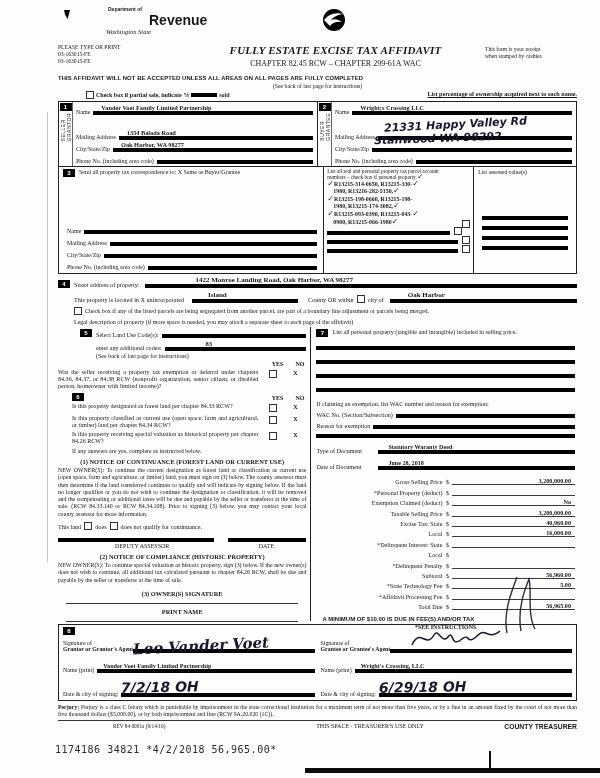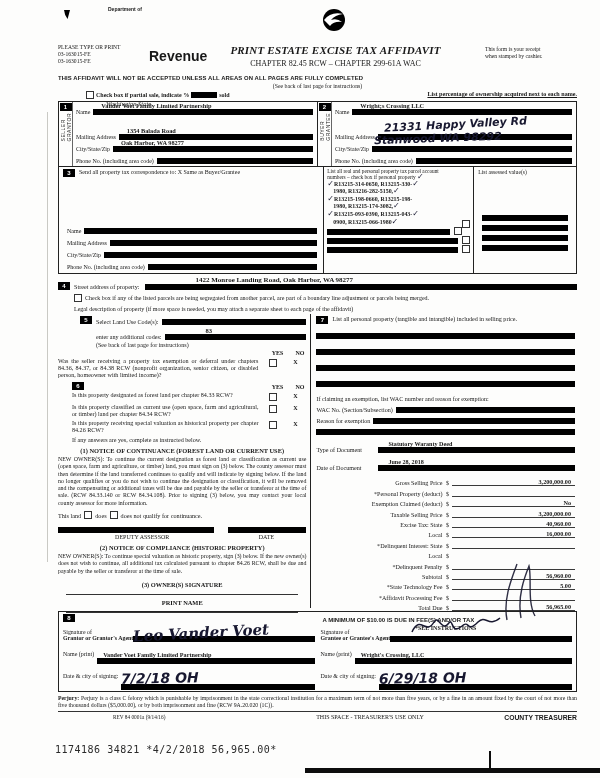--- a/index.html
+++ b/index.html
@@ -1,31 +1,31 @@
 <!DOCTYPE html>
 <html><head>
 <meta charset="utf-8">
 <style>
   html,body{margin:0;padding:0;}
   body{width:600px;height:778px;background:#f7f7f5;position:relative;overflow:hidden;
        font-family:"Liberation Serif",serif;color:#181818;}
   .sheet{position:absolute;left:0;top:0;width:600px;height:778px;background:#fdfdfc;}
   .page{position:absolute;left:58px;top:6px;width:519px;}
   .b{font-weight:bold;}
-  .uline{display:inline-block;border-bottom:6px solid #000000;}
+  .uline{display:inline-block;border-bottom:4px solid #000000;}
   .cb{display:inline-block;width:6px;height:6px;border:1px solid #333;background:#fff;flex:none;}
   .numbox{display:inline-flex;width:12px;height:8px;background:#000;color:#fff;
           font:bold 6px "Liberation Sans",sans-serif;align-items:center;justify-content:center;flex:none;}
   .vert{writing-mode:vertical-rl;transform:rotate(180deg);font:5px "Liberation Sans",sans-serif;
         letter-spacing:.5px;color:#222;}
   .hw{font-family:"DejaVu Sans",sans-serif;font-style:italic;font-weight:bold;color:#181830;}
   .tick{font-family:"DejaVu Sans",sans-serif;font-weight:bold;color:#181830;font-size:8px;line-height:4px;}
   
   .logo{display:flex;align-items:flex-start;margin-left:36px;height:36px;}
-  .logo-text{display:flex;flex-direction:column;line-height:1;gap:36px;}
+  .logo-text{display:flex;flex-direction:column;line-height:1;}
   .logo .dept{font:bold 5px "Liberation Sans",sans-serif;margin-left:14px;}
   .logo .rev{font:bold 14px "Liberation Sans",sans-serif;letter-spacing:0;}
   .logo .wa{font:italic 6.5px "Liberation Serif",serif;margin-left:12px;}
   .hdr-row{display:flex;margin-top:2px;}
   .hdr-left{width:128px;font:5.6px "Liberation Serif",serif;line-height:7px;}
   .hdr-mid{flex:1;text-align:center;}
   .hdr-title{font:bold italic 11px "Liberation Serif",serif;letter-spacing:.2px;}
   .hdr-sub{font:8px "Liberation Serif",serif;margin-top:3px;}
   .hdr-right{width:92px;font:5.6px "Liberation Serif",serif;line-height:7px;text-align:left;padding-top:2px;}
   .warning{font:bold 5.9px "Liberation Sans",sans-serif;margin-top:7px;letter-spacing:.1px;}
@@ -92,21 +92,21 @@
   .seeins{font:bold 6px "Liberation Serif",serif;text-align:center;margin-top:2px;}
   
   .certify{border:1px solid #222;margin-top:3px;padding:2px 4px 3px 4px;position:relative;}
   .cert-head{display:flex;align-items:center;gap:4px;}
   .cert-state{font:bold 8px "Liberation Sans",sans-serif;letter-spacing:.1px;}
   .cert-cols{display:flex;margin-top:2px;}
   .ccol{width:50%;padding-right:6px;position:relative;}
   .slab{font-size:5.9px;line-height:6.6px;}
   .sigrow{display:flex;align-items:flex-end;}
   .sigrow .uline{flex:1;}
-  .crow{display:flex;align-items:flex-start;margin-top:9px;font-size:6px;}
+  .crow{display:flex;align-items:flex-end;margin-top:9px;font-size:6px;}
   .crow .lab{flex:none;margin-right:3px;}
   .crow .uline{flex:1;}
   .cname{font-weight:bold;font-size:6.2px;padding-left:6px;}
   .sig-grantor{font-family:"DejaVu Serif",serif;font-style:italic;font-weight:bold;font-size:15px;
                color:#181830;transform:rotate(-3deg);display:inline-block;white-space:nowrap;}
   .hw-date{font-size:14px;white-space:nowrap;transform:rotate(-1deg);display:inline-block;line-height:10px;}
   
   .perjury{font-size:5.8px;line-height:7px;text-align:justify;margin-top:3px;border-bottom:1px solid #333;padding-bottom:2px;}
   .footrow{display:flex;margin-top:2px;align-items:flex-start;}
   .rev{width:170px;font-size:5.3px;padding-left:55px;}
@@ -144,21 +144,21 @@
       </svg>
     </div>
 
     <div class="hdr-row">
       <div class="hdr-left">
         <div>PLEASE TYPE OR PRINT</div>
         <div>03-163015-FE</div>
         <div>03-163015-FE</div>
       </div>
       <div class="hdr-mid">
-        <div class="hdr-title">PRINT ESTATE EXCISE TAX AFFIDAVIT</div>
+        <div class="hdr-title">FULLY ESTATE EXCISE TAX AFFIDAVIT</div>
         <div class="hdr-sub">CHAPTER 82.45 RCW – CHAPTER 299-61A WAC</div>
       </div>
       <div class="hdr-right">
         <div>This form is your receipt</div>
         <div>when stamped by cashier.</div>
       </div>
     </div>
 
     <div class="warning">THIS AFFIDAVIT WILL NOT BE ACCEPTED UNLESS ALL AREAS ON ALL PAGES ARE FULLY COMPLETED</div>
     <div class="seeback">(See back of last page for instructions)</div>
@@ -301,20 +301,28 @@
           </div>
         </div>
       </div>
     </div>
 
     <div class="sec4">
       <div class="s4row">
         <span class="numbox" style="margin-right:4px;">4</span>
         <span>Street address of property:</span>
         <span class="uline b" style="flex:1;margin-left:6px;font-size:7px;padding-left:50px;">1422 Monroe Landing Road, Oak Harbor, WA 98277</span>
+      </div>
+      <div class="s4row" style="margin-top:3px;">
+        <span style="margin-left:16px;">This property is located in X unincorporated</span>
+        <span class="uline b" style="width:90px;margin-left:8px;padding-left:16px;font-size:7px;">Island</span>
+        <span style="margin-left:10px;">County OR within</span>
+        <span class="cb" style="margin:0 3px;"></span>
+        <span>city of</span>
+        <span class="uline b" style="flex:1;margin-left:6px;padding-left:18px;font-size:7px;">Oak Harbor</span>
       </div>
       <div class="s4row" style="margin-top:4px;align-items:center;">
         <span class="cb" style="margin-left:16px;margin-right:3px;"></span>
         <span style="font-size:6px;">Check box if any of the listed parcels are being segregated from another parcel, are part of a boundary line adjustment or parcels being merged.</span>
       </div>
       <div class="s4row" style="margin-top:4px;">
         <span style="margin-left:16px;font-size:6px;">Legal description of property (if more space is needed, you may attach a separate sheet to each page of the affidavit)</span>
       </div>
     </div>
 

